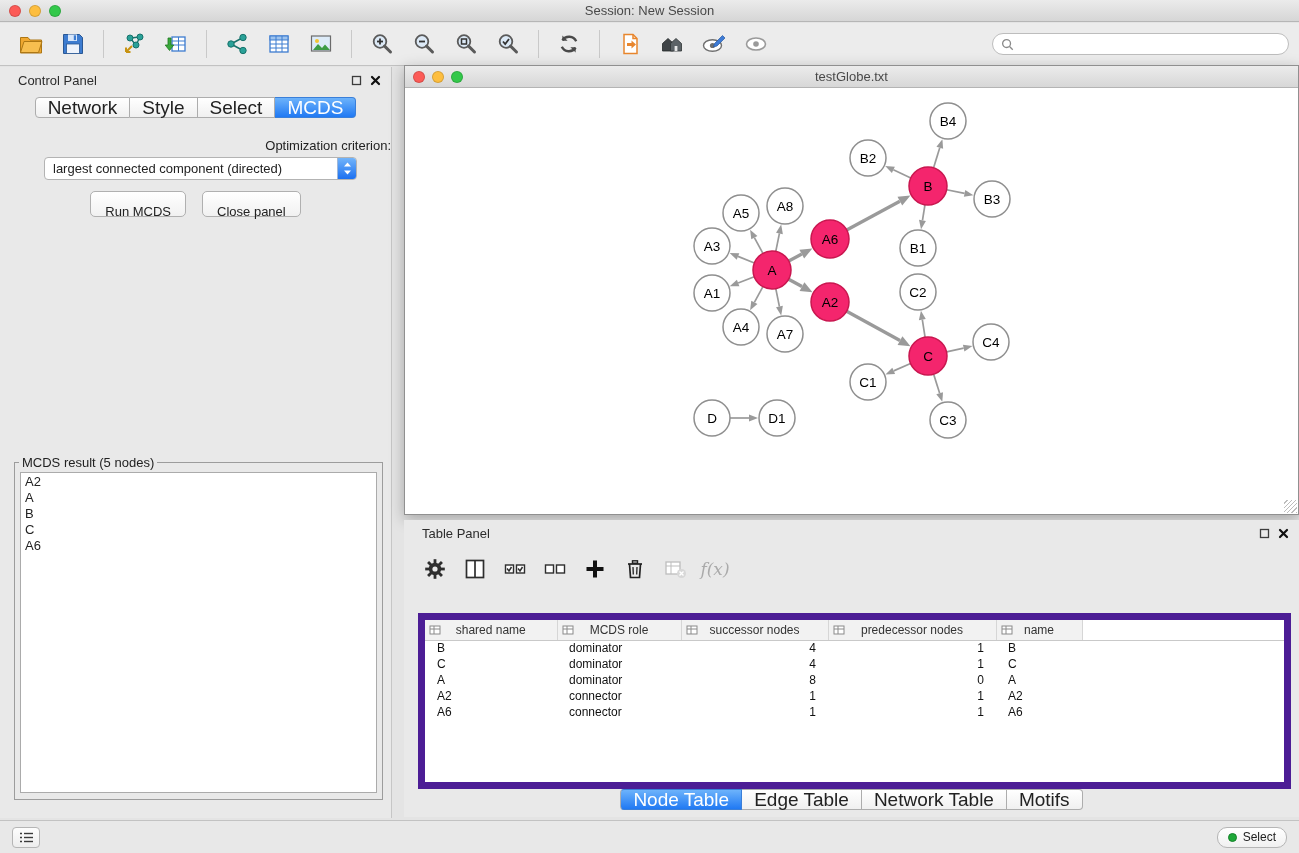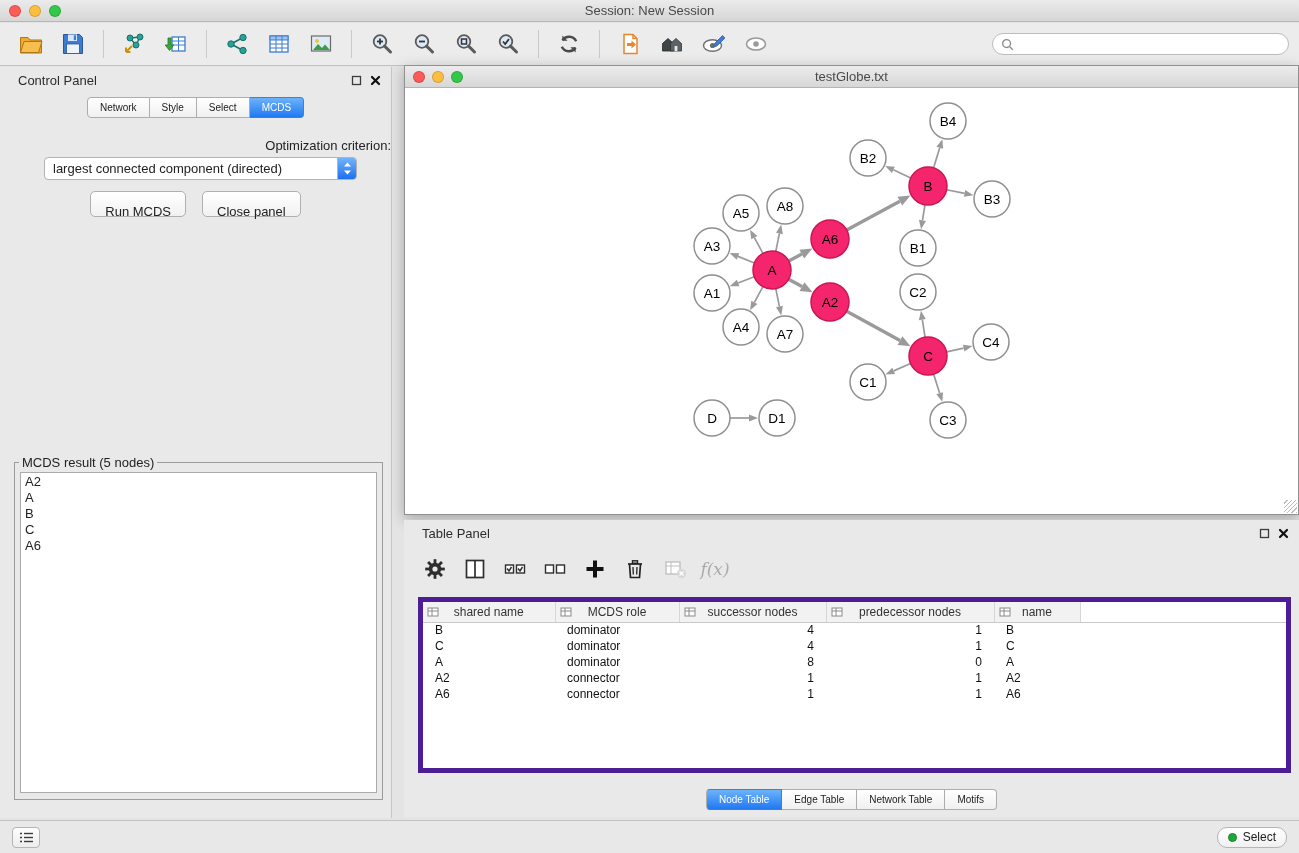--- a/index.html
+++ b/index.html
@@ -52,21 +52,21 @@
     position: absolute; left: 0; top: 67px; width: 392px; height: 751px;
     background: #e9e9e9; border-right: 1px solid #c6c6c6;
   }
   .panel-header { position: relative; height: 26px; display: flex; align-items: center; padding: 0 10px; margin-left: 8px; }
   .panel-header .ph-title { font-size: 13px; color: #2c2c2c; }
   .panel-header .ph-icons { margin-left: auto; display: flex; gap: 8px; align-items: center; }
   .segtabs { display: flex; justify-content: center; margin-top: 4px; }
   .seg {
     height: 21px; padding: 0 12px; display: flex; align-items: center;
     background: linear-gradient(#ffffff, #f0f0f0);
-    border: 1px solid #adadad; border-left: none; font-size: 10px; color: #222;
+    border: 1px solid #adadad; border-left: none; font-size: 19px; color: #222;
   }
   .seg:first-child { border-left: 1px solid #adadad; border-radius: 4px 0 0 4px; }
   .seg:last-child { border-radius: 0 4px 4px 0; }
   .seg-active { background: linear-gradient(#6db3fb, #2079f3); color: #fff; border-color: #3a7fd9; }
   .opt-label { text-align: right; margin-top: 20px; font-size: 13px; }
   .dropdown {
     position: absolute; left: 44px; top: 90px; width: 313px; height: 23px;
     background: #fff; border: 1px solid #b3b3b3; border-radius: 4px;
     display: flex; align-items: center; overflow: hidden;
   }
@@ -110,22 +110,22 @@
     position: absolute; right: 1px; bottom: 1px; width: 13px; height: 13px;
     background: repeating-linear-gradient(135deg, transparent 0 2px, #bdbdbd 2px 3px);
   }
 
   
   .table-panel { position: absolute; left: 404px; top: 520px; width: 895px; height: 297px; background: #e9e9e9; }
   .tp-toolbar { position: absolute; left: 14px; top: 30px; height: 38px; display: flex; align-items: center; gap: 6px; }
   .ttbtn { width: 34px; height: 32px; display: flex; align-items: center; justify-content: center; }
   .fx { font-family: "DejaVu Serif", serif; font-style: italic; font-size: 17px; color: #aaa; }
   .table-wrap {
-    position: absolute; left: 14px; top: 77px; width: 873px; height: 176px;
-    background: #fff; border: 5px solid #4c1d95; overflow: hidden;
+    position: absolute; left: 14px; top: 93px; width: 873px; height: 176px;
+    background: #fff; border: 7px solid #4c1d95; overflow: hidden;
   }
   table.data { border-collapse: collapse; width: 100%; table-layout: fixed; }
   table.data th {
     height: 20px; background: #f2f2f2; border-right: 1px solid #d6d6d6; border-bottom: 1px solid #c9c9c9;
     font-weight: normal; font-size: 12px; color: #333; position: relative; text-align: center;
   }
   table.data th.filler { background: #fff; border-right: none; }
   table.data th .col-icon { position: absolute; left: 4px; top: 4px; }
   table.data td { font-size: 12px; height: 16px; padding: 0 12px; color: #111; white-space: nowrap; }
   td.al { text-align: left; } td.ar { text-align: right; }

